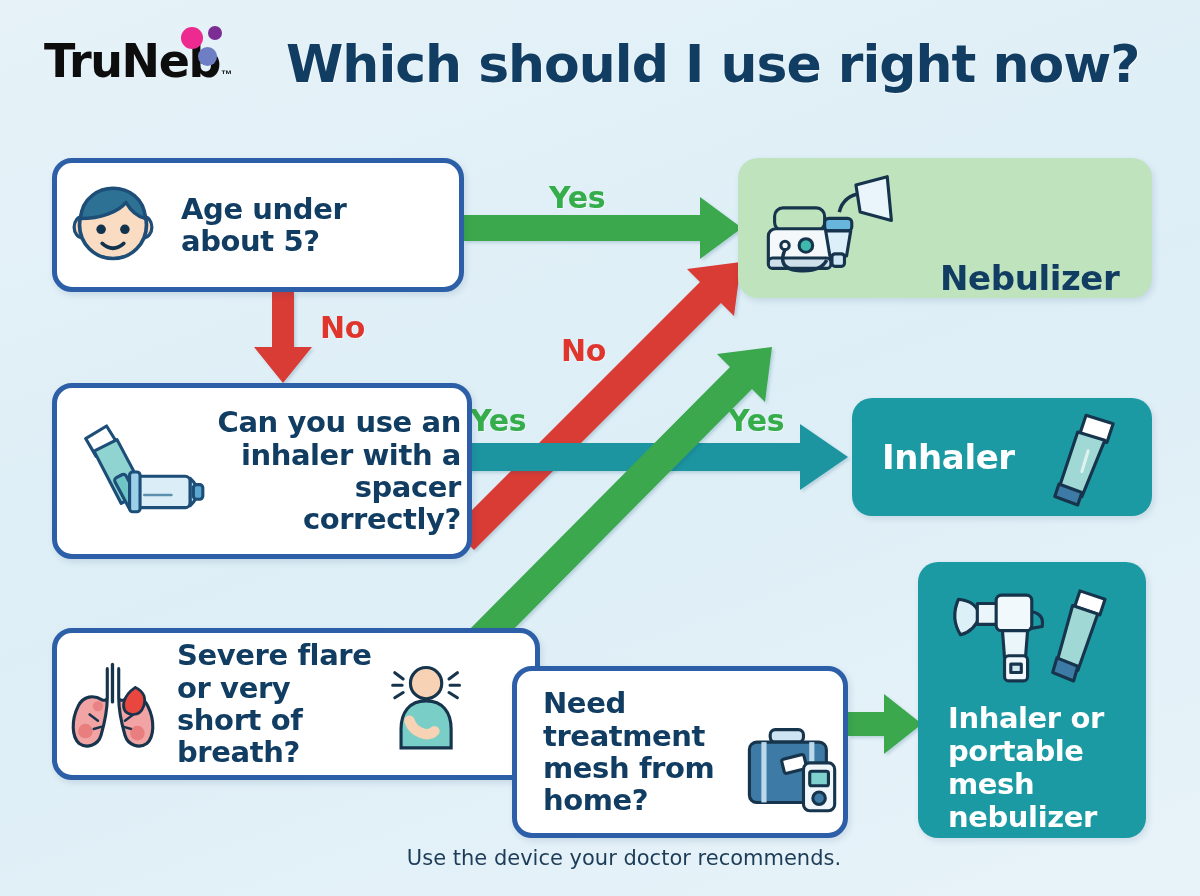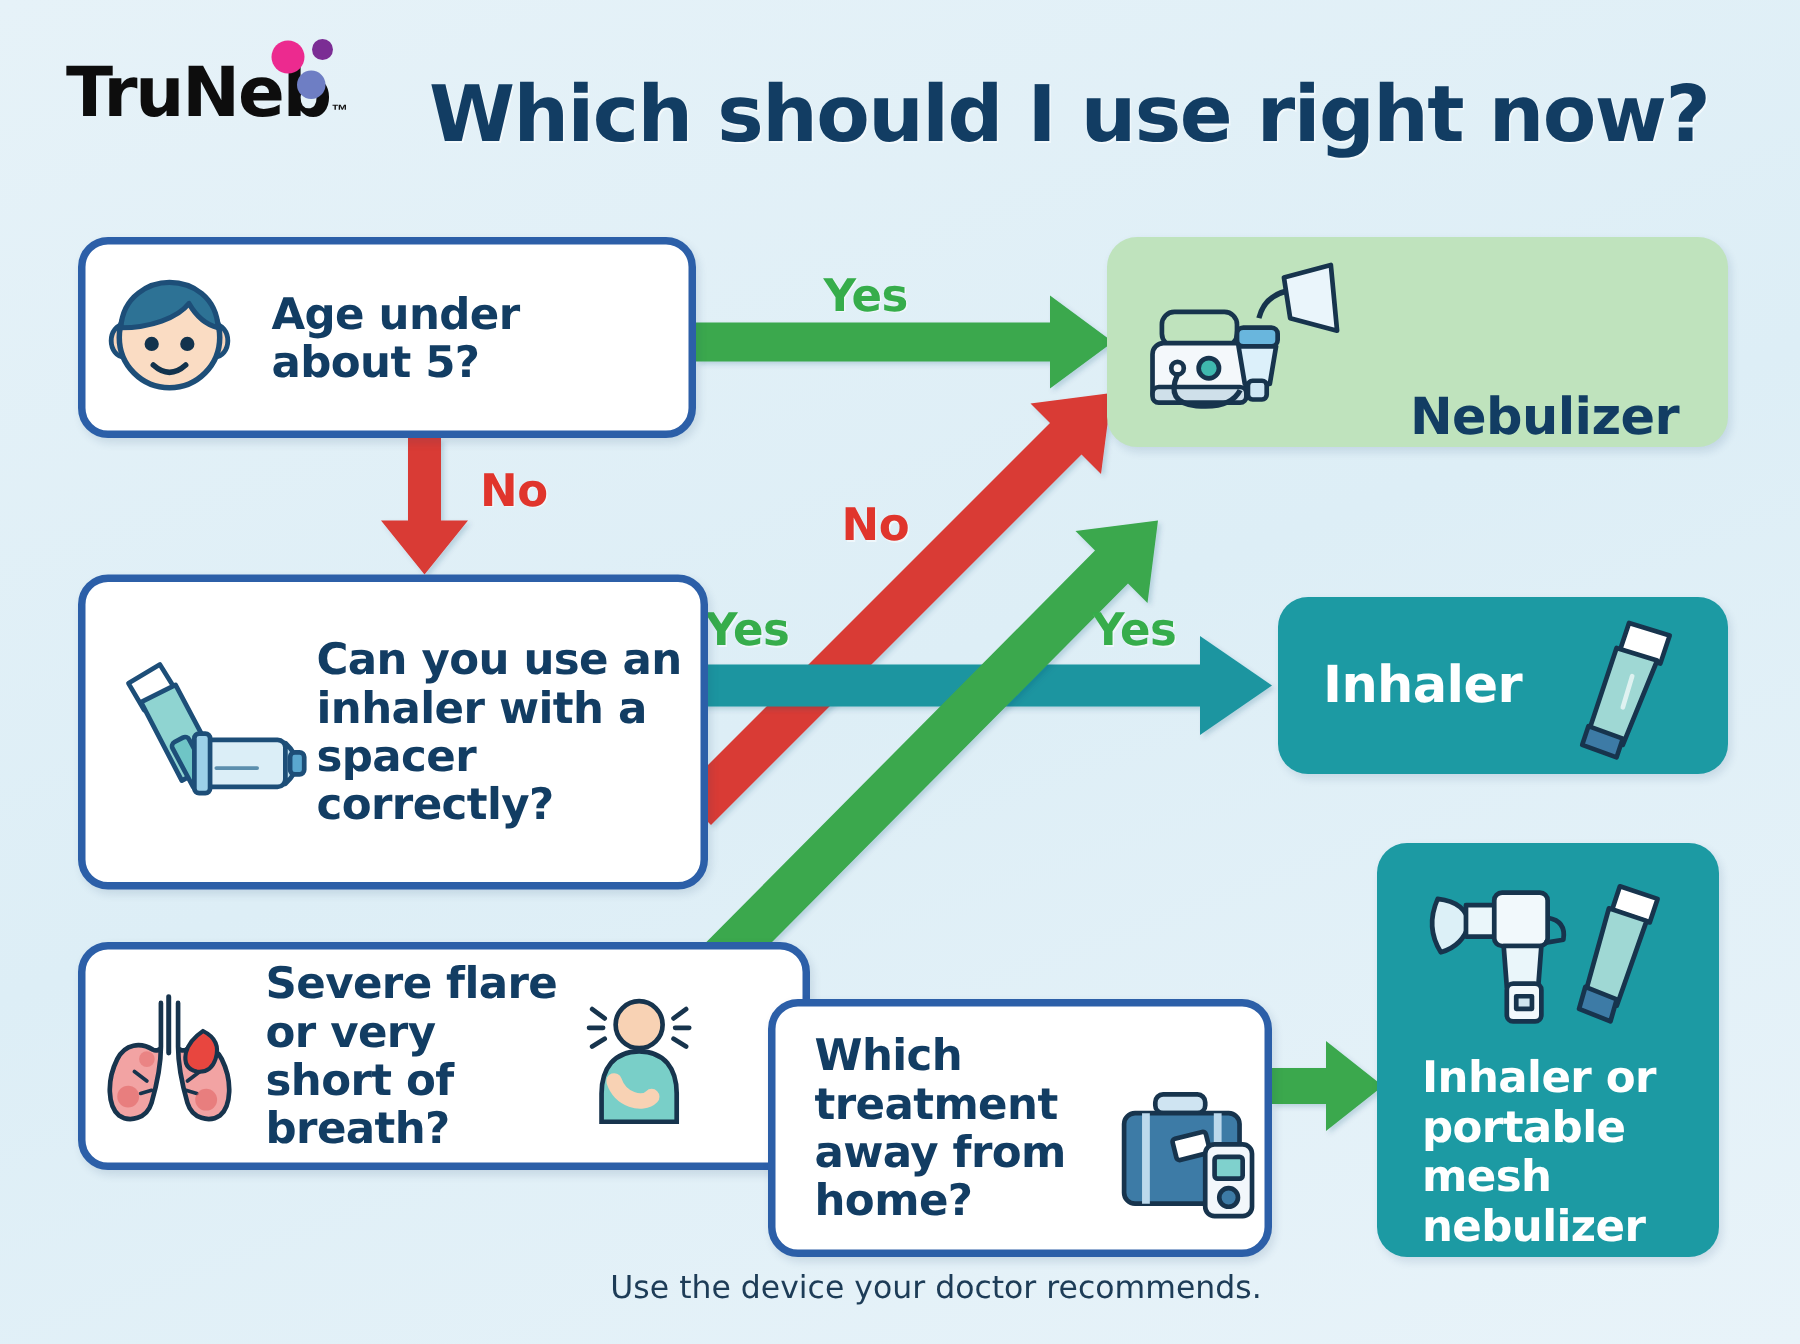--- a/index.html
+++ b/index.html
@@ -15,38 +15,38 @@
   
   #header{position:absolute;left:0;top:0;width:1200px;height:130px;}
   #logo{position:absolute;left:44px;top:38px;display:flex;align-items:flex-end;}
   #logo-word{font-size:46px;font-weight:bold;color:#0d0d0d;letter-spacing:-1.4px;
     font-family:"DejaVu Sans", sans-serif;line-height:1;}
   #logo-tm{font-size:11px;color:#111;margin-left:1px;margin-bottom:4px;font-weight:bold;}
   .logo-dot{position:absolute;border-radius:50%;}
   #dot-a{width:22px;height:22px;background:#ec2a8f;left:181px;top:27px;}
   #dot-b{width:14px;height:14px;background:#7b2d94;left:208px;top:26px;}
   #dot-c{width:19px;height:19px;background:#6e7ec4;left:198px;top:47px;}
-  #title{position:absolute;left:286px;top:47px;font-size:52px;font-weight:bold;
+  #title{position:absolute;left:286px;top:34px;font-size:52px;font-weight:bold;
     color:#123d63;letter-spacing:-1px;white-space:nowrap;
     text-shadow:1px 1px 0 rgba(255,255,255,.55);font-family:"DejaVu Sans", sans-serif;}
 
   
   .qbox{position:absolute;background:#ffffff;border:5px solid #2c5fa8;border-radius:20px;
     box-sizing:border-box;display:flex;align-items:center;
     box-shadow:2px 3px 6px rgba(20,60,110,.13);}
   .qtext{color:#123d63;font-weight:bold;font-size:29px;line-height:1.12;
     font-family:"DejaVu Sans", sans-serif;letter-spacing:-.4px;}
   .rbox{position:absolute;border-radius:20px;box-sizing:border-box;display:flex;
     box-shadow:2px 3px 6px rgba(20,60,110,.12);}
   .rtext{font-weight:bold;font-size:31px;line-height:1.14;
     font-family:"DejaVu Sans", sans-serif;letter-spacing:-.4px;}
 
   
   #box-age{left:52px;top:158px;width:412px;height:134px;padding-left:2px;}
-  #box-spacer{left:52px;top:383px;width:420px;height:210px;padding-left:14px;}
+  #box-spacer{left:52px;top:383px;width:420px;height:176px;padding-left:14px;text-align:right;}
   #box-severe{left:52px;top:628px;width:488px;height:152px;}
   #box-away{left:512px;top:666px;width:336px;height:172px;padding-left:26px;}
 
   #res-neb{left:738px;top:158px;width:414px;height:140px;background:#bfe3bd;
     align-items:flex-end;padding-left:22px;}
   #res-inh{left:852px;top:398px;width:300px;height:118px;background:#1c9aa3;
     align-items:center;padding-left:30px;}
   #res-mesh{left:918px;top:562px;width:228px;height:276px;background:#1c9aa3;
     align-items:flex-end;padding:0 0 22px 30px;}
 
@@ -169,21 +169,21 @@
     <div class="qtext" style="margin-left:8px;max-width:200px;">Severe flare or very short of breath?</div>
     <svg class="svgicon" width="86" height="96" viewBox="0 0 80 92" style="margin-left:4px;">
       <circle cx="42" cy="26" r="15" fill="#f8d2b4" stroke="#17344d" stroke-width="3"></circle>
       <path d="M42 43 C26 43 18 54 18 70 L18 88 L66 88 L66 70 C66 54 58 43 42 43 Z" fill="#79cfc8" stroke="#17344d" stroke-width="3"></path>
       <path d="M26 62 C30 74 44 78 50 72" fill="none" stroke="#f8d2b4" stroke-width="10" stroke-linecap="round"></path>
       <path d="M12 16 L20 22 M10 28 L19 28 M12 40 L20 35 M72 16 L64 22 M74 28 L65 28 M72 40 L64 35" stroke="#17344d" stroke-width="3" stroke-linecap="round"></path>
     </svg>
   </div>
 
   <div class="qbox" id="box-away">
-    <div class="qtext" style="max-width:196px;">Which treatment away from home?</div>
+    <div class="qtext" style="max-width:196px;">Need treatment mesh from home?</div>
     <svg class="svgicon" width="104" height="100" viewBox="0 0 100 96" style="margin-left:2px;margin-top:26px;">
       <g stroke="#17344d" stroke-width="3" stroke-linejoin="round">
         <path d="M34 22 q12 -10 24 0" fill="none"></path>
         <rect x="30" y="14" width="32" height="12" rx="5" fill="#cfe4f2"></rect>
         <rect x="10" y="26" width="74" height="58" rx="7" fill="#3d7ba6"></rect>
         <line x1="24" y1="26" x2="24" y2="84" stroke="#bcd9ec" stroke-width="5"></line>
         <line x1="70" y1="26" x2="70" y2="84" stroke="#bcd9ec" stroke-width="5"></line>
         <rect x="42" y="40" width="22" height="14" rx="2" fill="#ffffff" transform="rotate(-14 53 47)"></rect>
         <rect x="62" y="46" width="30" height="46" rx="6" fill="#f2f7fb"></rect>
         <rect x="68" y="54" width="18" height="14" rx="2" fill="#7fd1cd"></rect>

